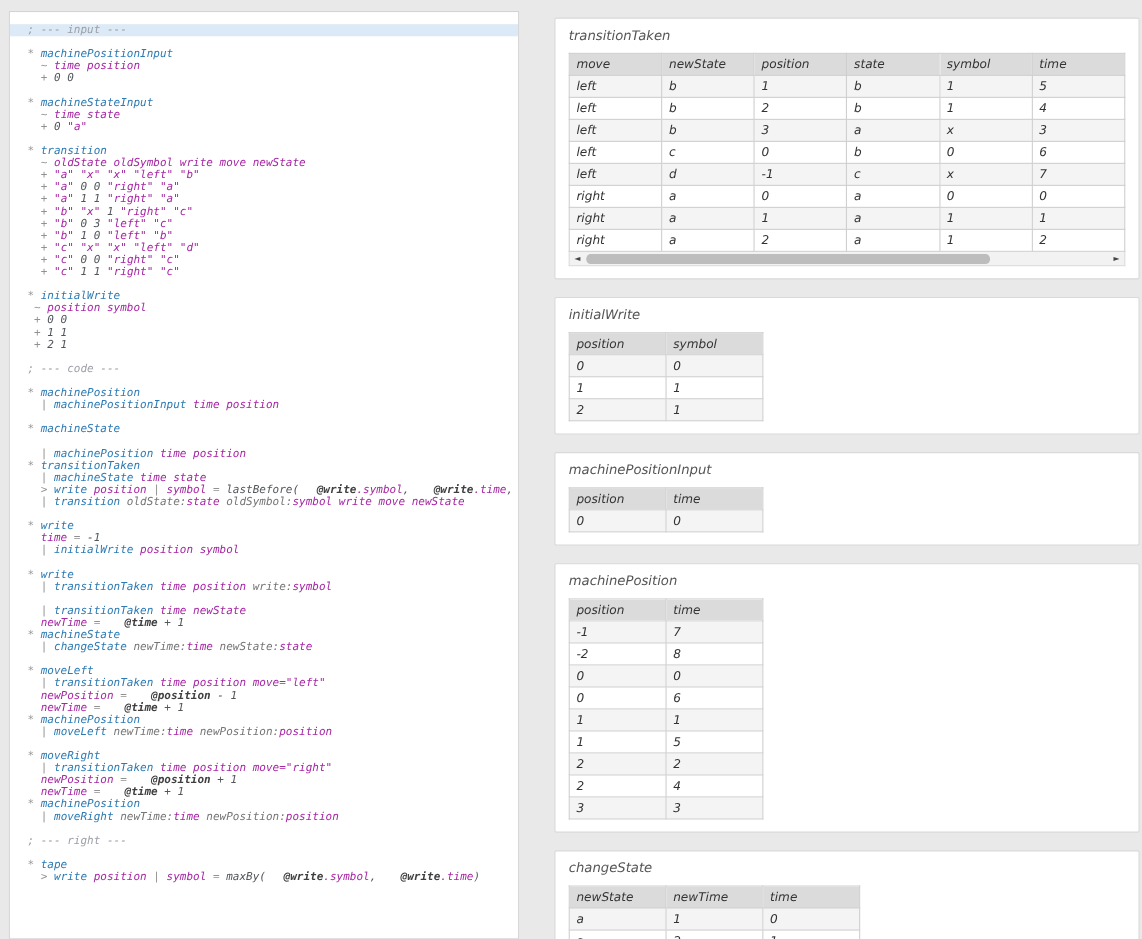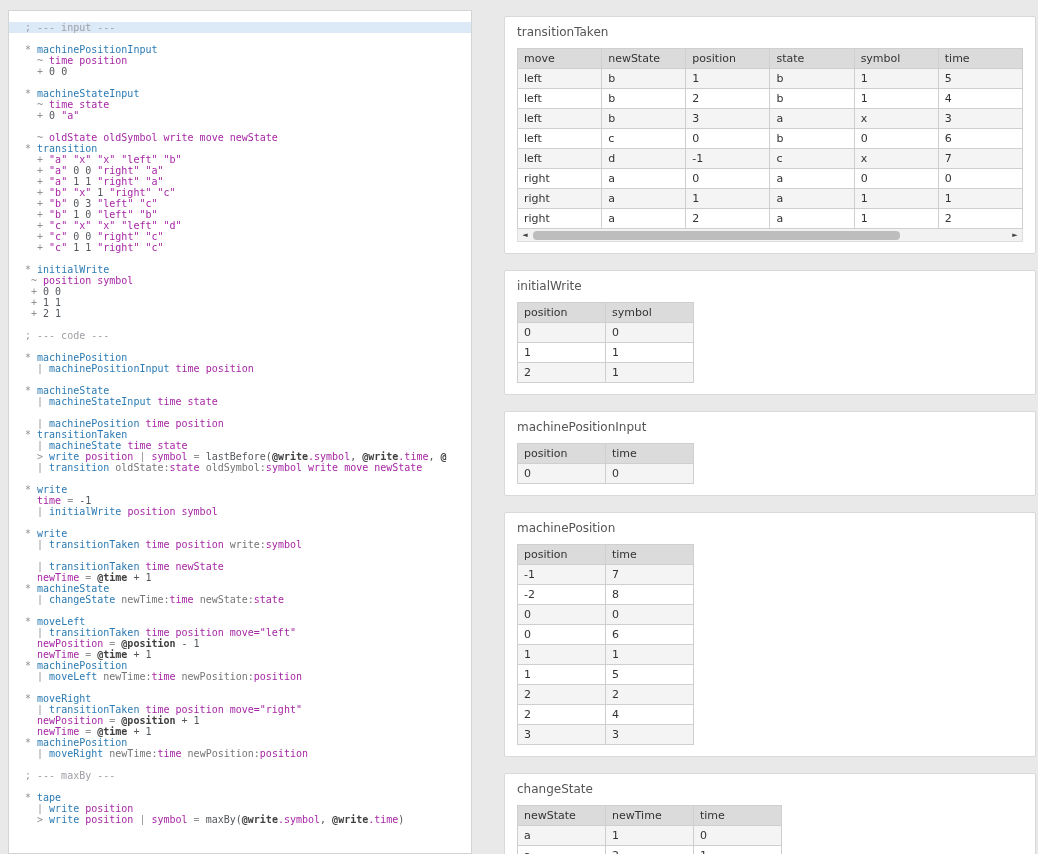--- a/index.html
+++ b/index.html
@@ -1,40 +1,40 @@
 <!DOCTYPE html>
 <html><head>
 <meta charset="utf-8">
 <style>
   * { margin:0; padding:0; box-sizing:border-box; }
   html, body {
     width:1038px; height:854px; overflow:hidden;
     background:#e9e9e9;
     font-family:"DejaVu Sans", sans-serif;
   }
-  .page { position:relative; width:904px; height:854px; }
+  .page { position:relative; width:904px; height:854px;font-style:italic; }
 
   
   .editor {
     position:absolute; left:8px; top:10px; width:464px; height:844px;
     background:#ffffff; border:1px solid #d4d4d4;
     padding:11px 0 0 16px;
     font-family:"DejaVu Sans Mono", monospace;
     font-size:10px; line-height:11px;
     overflow:hidden; cursor:text;
   }
   .line { height:11px; white-space:pre; overflow:hidden; }
   .line.hl { background:#dce9f7; margin-left:-16px; padding-left:16px; width:462px; }
   .tok-c { color:#9da0a6; }           
   .tok-p { color:#919191; }           
   .tok-r { color:#2b7ab3; }           
   .tok-f { color:#a626a4; }           
   .tok-v { color:#52575c;text-align:right; }           
   .tok-k { color:#757575; }           
-  .tok-b { color:#3f3f3f; font-weight:bold; } 
+  .tok-b { color:#3f3f3f; font-weight:bold;margin-left:16px; } 
 
   
   .panels { position:absolute; left:504px; top:16px; width:532px; }
   .card {
     background:#ffffff; border:1px solid #d9d9d9; border-radius:2px;
     padding:8px 12px 11px 12px; margin-bottom:16px;
   }
   .card-title { font-size:12px; line-height:14px; color:#555555; margin-bottom:9px; }
   table { border-collapse:collapse; table-layout:fixed; font-size:11px; color:#333333; }
   table.wide { width:100%;padding-left:40px; }
@@ -70,22 +70,22 @@
       <div class="line hl"><span class="tok-c">; --- input ---</span></div>
       <div class="line"></div>
       <div class="line"><span class="tok-p">* </span><span class="tok-r">machinePositionInput</span></div>
       <div class="line"><span class="tok-p">  ~ </span><span class="tok-f">time position</span></div>
       <div class="line"><span class="tok-p">  + </span><span class="tok-v">0 0</span></div>
       <div class="line"></div>
       <div class="line"><span class="tok-p">* </span><span class="tok-r">machineStateInput</span></div>
       <div class="line"><span class="tok-p">  ~ </span><span class="tok-f">time state</span></div>
       <div class="line"><span class="tok-p">  + </span><span class="tok-v">0 </span><span class="tok-f">"a"</span></div>
       <div class="line"></div>
+      <div class="line"><span class="tok-p">* </span><span class="tok-r">transition</span></div>
       <div class="line"><span class="tok-p">  ~ </span><span class="tok-f">oldState oldSymbol write move newState</span></div>
-      <div class="line"><span class="tok-p">* </span><span class="tok-r">transition</span></div>
       <div class="line"><span class="tok-p">  + </span><span class="tok-f">"a" "x" "x" "left" "b"</span></div>
       <div class="line"><span class="tok-p">  + </span><span class="tok-f">"a" </span><span class="tok-v">0 0 </span><span class="tok-f">"right" "a"</span></div>
       <div class="line"><span class="tok-p">  + </span><span class="tok-f">"a" </span><span class="tok-v">1 1 </span><span class="tok-f">"right" "a"</span></div>
       <div class="line"><span class="tok-p">  + </span><span class="tok-f">"b" "x" </span><span class="tok-v">1 </span><span class="tok-f">"right" "c"</span></div>
       <div class="line"><span class="tok-p">  + </span><span class="tok-f">"b" </span><span class="tok-v">0 3 </span><span class="tok-f">"left" "c"</span></div>
       <div class="line"><span class="tok-p">  + </span><span class="tok-f">"b" </span><span class="tok-v">1 0 </span><span class="tok-f">"left" "b"</span></div>
       <div class="line"><span class="tok-p">  + </span><span class="tok-f">"c" "x" "x" "left" "d"</span></div>
       <div class="line"><span class="tok-p">  + </span><span class="tok-f">"c" </span><span class="tok-v">0 0 </span><span class="tok-f">"right" "c"</span></div>
       <div class="line"><span class="tok-p">  + </span><span class="tok-f">"c" </span><span class="tok-v">1 1 </span><span class="tok-f">"right" "c"</span></div>
       <div class="line"></div>
@@ -94,21 +94,20 @@
       <div class="line"><span class="tok-p"> + </span><span class="tok-v">0 0</span></div>
       <div class="line"><span class="tok-p"> + </span><span class="tok-v">1 1</span></div>
       <div class="line"><span class="tok-p"> + </span><span class="tok-v">2 1</span></div>
       <div class="line"></div>
       <div class="line"><span class="tok-c">; --- code ---</span></div>
       <div class="line"></div>
       <div class="line"><span class="tok-p">* </span><span class="tok-r">machinePosition</span></div>
       <div class="line"><span class="tok-p">  | </span><span class="tok-r">machinePositionInput </span><span class="tok-f">time position</span></div>
       <div class="line"></div>
       <div class="line"><span class="tok-p">* </span><span class="tok-r">machineState</span></div>
-      <div class="line"><span class="tok-p">  | </span><span class="tok-r">machineStateInput </span><span class="tok-f">time state</span></div>
       <div class="line"></div>
       <div class="line"><span class="tok-p">  | </span><span class="tok-r">machinePosition </span><span class="tok-f">time position</span></div>
       <div class="line"><span class="tok-p">* </span><span class="tok-r">transitionTaken</span></div>
       <div class="line"><span class="tok-p">  | </span><span class="tok-r">machineState </span><span class="tok-f">time state</span></div>
       <div class="line"><span class="tok-p">  &gt; </span><span class="tok-r">write </span><span class="tok-f">position </span><span class="tok-p">| </span><span class="tok-f">symbol </span><span class="tok-p">= </span><span class="tok-v">lastBefore(</span><span class="tok-b">@write</span><span class="tok-f">.symbol</span><span class="tok-v">, </span><span class="tok-b">@write</span><span class="tok-f">.time</span><span class="tok-v">, </span><span class="tok-b">@</span></div>
       <div class="line"><span class="tok-p">  | </span><span class="tok-r">transition </span><span class="tok-k">oldState:</span><span class="tok-f">state </span><span class="tok-k">oldSymbol:</span><span class="tok-f">symbol write move newState</span></div>
       <div class="line"></div>
       <div class="line"><span class="tok-p">* </span><span class="tok-r">write</span></div>
       <div class="line"><span class="tok-f">  time </span><span class="tok-p">= </span><span class="tok-v">-1</span></div>
       <div class="line"><span class="tok-p">  | </span><span class="tok-r">initialWrite </span><span class="tok-f">position symbol</span></div>
@@ -128,24 +127,23 @@
       <div class="line"><span class="tok-p">* </span><span class="tok-r">machinePosition</span></div>
       <div class="line"><span class="tok-p">  | </span><span class="tok-r">moveLeft </span><span class="tok-k">newTime:</span><span class="tok-f">time </span><span class="tok-k">newPosition:</span><span class="tok-f">position</span></div>
       <div class="line"></div>
       <div class="line"><span class="tok-p">* </span><span class="tok-r">moveRight</span></div>
       <div class="line"><span class="tok-p">  | </span><span class="tok-r">transitionTaken </span><span class="tok-f">time position move="right"</span></div>
       <div class="line"><span class="tok-f">  newPosition </span><span class="tok-p">= </span><span class="tok-b">@position </span><span class="tok-v">+ 1</span></div>
       <div class="line"><span class="tok-f">  newTime </span><span class="tok-p">= </span><span class="tok-b">@time </span><span class="tok-v">+ 1</span></div>
       <div class="line"><span class="tok-p">* </span><span class="tok-r">machinePosition</span></div>
       <div class="line"><span class="tok-p">  | </span><span class="tok-r">moveRight </span><span class="tok-k">newTime:</span><span class="tok-f">time </span><span class="tok-k">newPosition:</span><span class="tok-f">position</span></div>
       <div class="line"></div>
-      <div class="line"><span class="tok-c">; --- maxBy ---</span></div>
+      <div class="line"><span class="tok-c">; --- right ---</span></div>
       <div class="line"></div>
       <div class="line"><span class="tok-p">* </span><span class="tok-r">tape</span></div>
-      <div class="line"><span class="tok-p">  | </span><span class="tok-r">write </span><span class="tok-f">position</span></div>
       <div class="line"><span class="tok-p">  &gt; </span><span class="tok-r">write </span><span class="tok-f">position </span><span class="tok-p">| </span><span class="tok-f">symbol </span><span class="tok-p">= </span><span class="tok-v">maxBy(</span><span class="tok-b">@write</span><span class="tok-f">.symbol</span><span class="tok-v">, </span><span class="tok-b">@write</span><span class="tok-f">.time</span><span class="tok-v">)</span></div>
     </div>
   <div class="panels" id="panels">
       <div class="card">
         <div class="card-title">transitionTaken</div>
         <table class="wide">
           <thead>
             <tr>
               <th>move</th>
               <th>newState</th>

